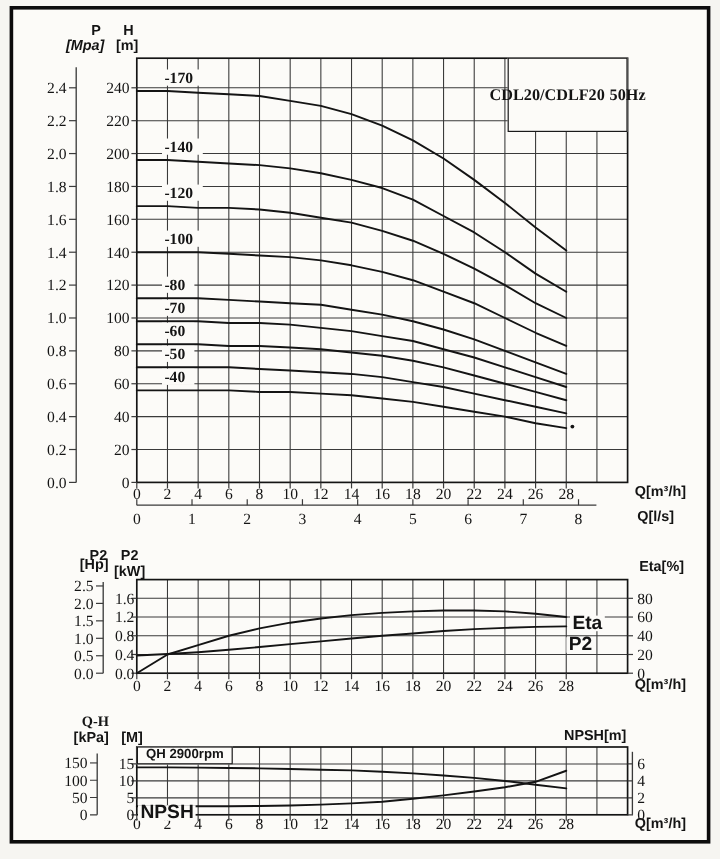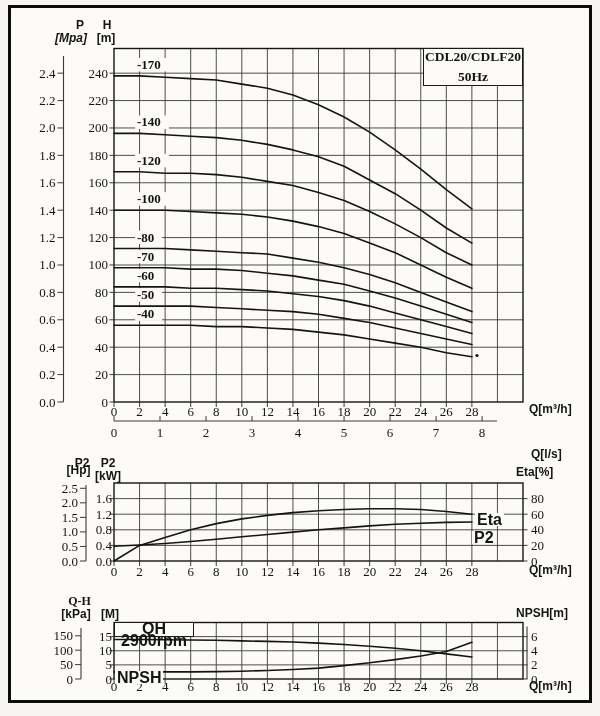--- a/index.html
+++ b/index.html
@@ -10,35 +10,35 @@
     color:#141414;
   }
   .page{position:absolute;left:0;top:0;width:600px;height:716px;background:#f6f5f1;}
   .frame{
     position:absolute;left:8px;top:5px;width:584px;height:698px;
     box-sizing:border-box;border:3px solid #0c0c0c;background:#fcfbf8;
   }
   #plot-svg{position:absolute;left:0;top:0;width:600px;height:716px;}
   .lbl{position:absolute;font-weight:bold;font-size:12px;line-height:13px;color:#141414;white-space:nowrap;}
   .ctr{text-align:center;}
-  .rgt{}
+  .rgt{text-align:right;}
   .title-box{
-    position:absolute;left:423px;top:48px;width:100px;height:38px;
+    position:absolute;left:423px;top:48px;width:100px;height:62px;
     box-sizing:border-box;border:1.5px solid #1a1a1a;background:#fcfbf8;
-    display:flex;flex-direction:column;align-items:center;justify-content:center;gap:4px;
+    display:flex;flex-direction:row;align-items:center;justify-content:center;gap:4px;
     font-family:"Liberation Serif",serif;font-weight:bold;font-size:13.5px;
   }
   .inplot{
     position:absolute;background:#fcfbf8;padding:0 2px;
     font-weight:bold;font-size:16px;line-height:13px;margin-top:12px;
   }
   .qh-box{
     position:absolute;left:114px;top:622px;width:80px;height:15px;
     box-sizing:border-box;border:1.2px solid #1a1a1a;background:#fcfbf8;
-    font-weight:bold;font-size:16px;line-height:12px;text-align:center;
+    font-weight:bold;font-size:11px;line-height:12px;text-align:center;
   }
 </style>
 </head>
 <body>
 
 <div class="page">
   <div class="frame"></div>
 
   <svg id="plot-svg" viewBox="0 0 600 716">
       <line x1="139.5625" y1="48.5" x2="139.5625" y2="402" stroke="#3a3a3a" stroke-width="0.9"></line>
@@ -367,33 +367,33 @@
   <div class="lbl ctr" style="left:97px;top:19px;width:20px;">H</div>
   <div class="lbl ctr" style="left:48px;top:32px;width:46px;font-style:italic;">[Mpa]</div>
   <div class="lbl ctr" style="left:92px;top:32px;width:28px;">[m]</div>
 
   <div class="title-box">
     <div>CDL20/CDLF20</div>
     <div>50Hz</div>
   </div>
 
   <div class="lbl" style="left:529px;top:403px;">Q[m³/h]</div>
-  <div class="lbl" style="left:531px;top:448px;">Q[l/s]</div>
+  <div class="lbl" style="left:531px;top:424px;">Q[l/s]</div>
 
   <div class="lbl ctr" style="left:69px;top:457px;width:26px;">P2</div>
   <div class="lbl ctr" style="left:95px;top:457px;width:26px;">P2</div>
   <div class="lbl ctr" style="left:62px;top:464px;width:33px;">[Hp]</div>
   <div class="lbl ctr" style="left:91px;top:470px;width:34px;">[kW]</div>
   <div class="lbl rgt" style="left:516px;top:466px;width:54px;">Eta[%]</div>
   <div class="inplot" style="left:475px;top:501px;">Eta</div>
   <div class="inplot" style="left:472px;top:519px;">P2</div>
   <div class="lbl" style="left:529px;top:564px;">Q[m³/h]</div>
 
   <div class="lbl ctr" style="left:62px;top:595px;width:35px;font-family:Liberation Serif, serif;">Q-H</div>
   <div class="lbl ctr" style="left:57px;top:608px;width:38px;">[kPa]</div>
   <div class="lbl ctr" style="left:96px;top:608px;width:28px;">[M]</div>
-  <div class="lbl rgt" style="left:516px;top:607px;width:58px;">NPSH[m]</div>
+  <div class="lbl rgt" style="left:464px;top:607px;width:58px;">NPSH[m]</div>
   <div class="qh-box">
     <span>QH 2900rpm</span>
   </div>
   <div class="inplot" style="left:115px;top:659px;">NPSH</div>
   <div class="lbl" style="left:529px;top:680px;">Q[m³/h]</div>
 </div>
 
 </body></html>

